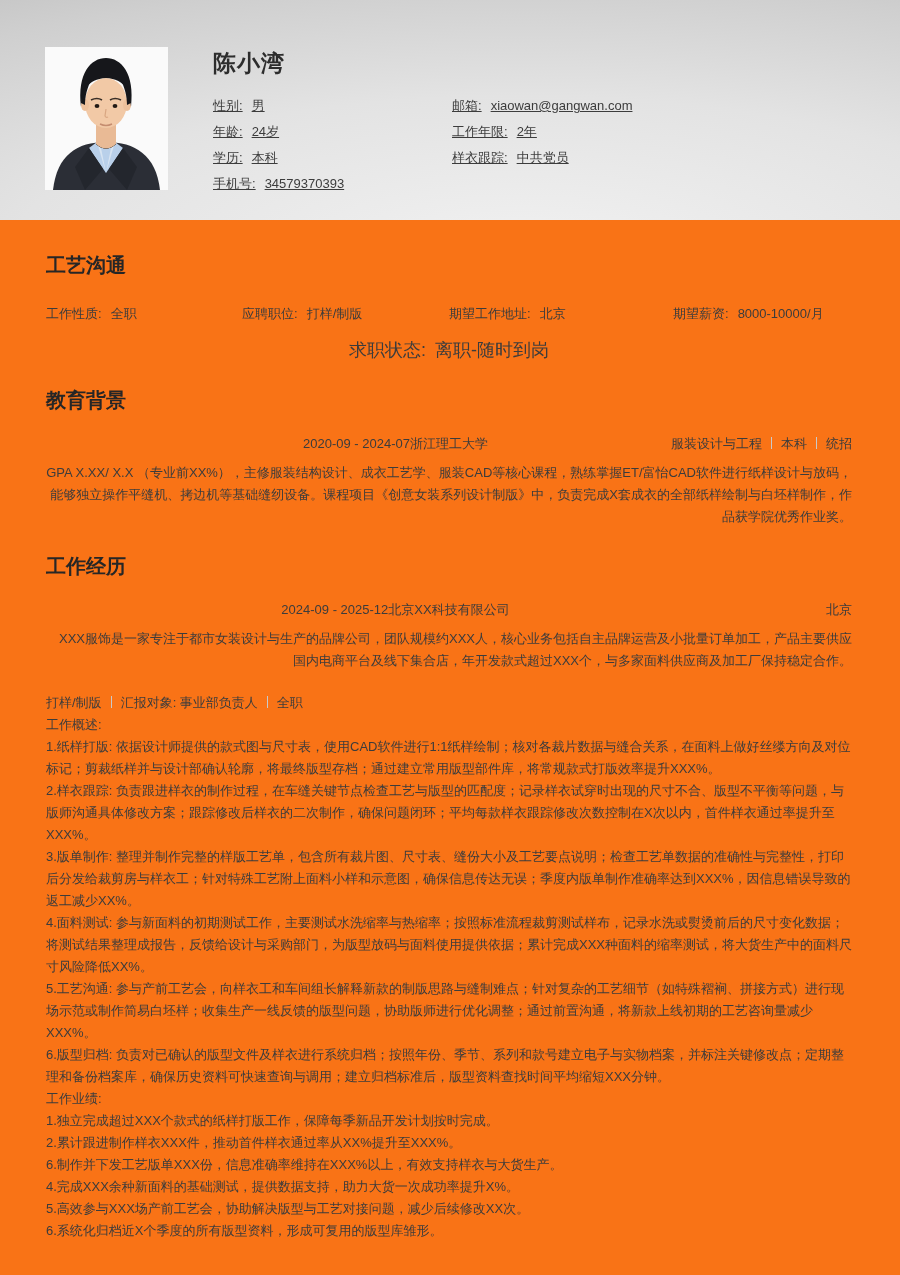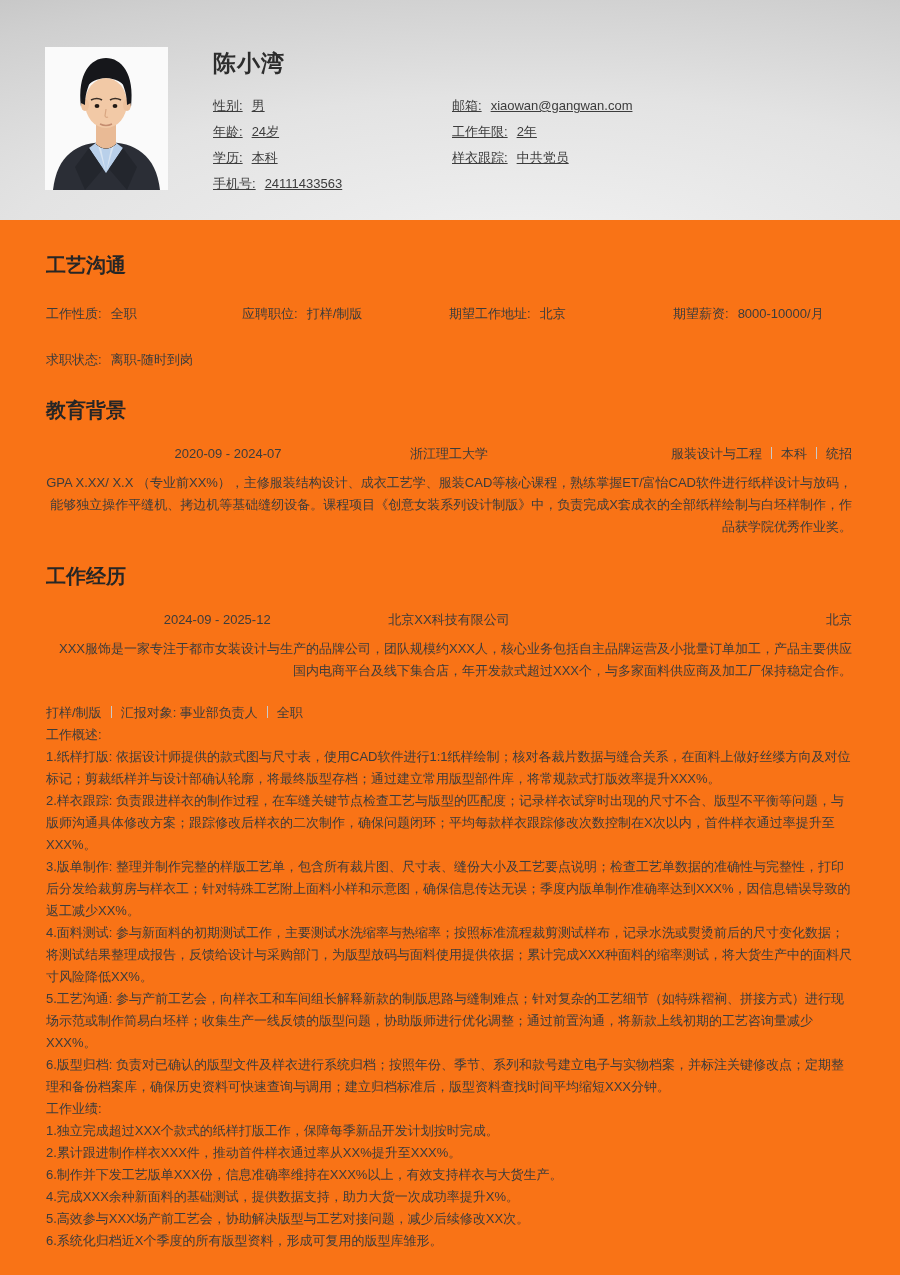--- a/index.html
+++ b/index.html
@@ -33,25 +33,25 @@
   .t-intent{margin-top:33px;}
   .t-edu{margin-top:29px;}
   .t-work{margin-top:26px;}
 
   .intent-grid{
     margin-top:28px;display:grid;
     grid-template-columns:196px 207px 224px 1fr;
     font-size:13px;line-height:18px;
   }
   .pair .lbl{margin-right:9px;}
-  .intent-status{margin-top:28px;font-size:13px;line-height:18px;}
+  .intent-status{margin-top:18px;font-size:18px;line-height:18px;text-align:center;}
 
   .row3{display:grid;grid-template-columns:1fr auto 1fr;align-items:baseline;
         font-size:13px;line-height:18px;margin-top:23px;}
-  .row3 .left{text-align:center;}
+  .row3 .left{text-align:right;}
   .row3 .center{text-align:left;}
   .row3 .right{text-align:right;white-space:nowrap;}
 
   .divider{display:inline-block;width:1px;height:12px;background:#c9c9c9;
            margin:0 9px;vertical-align:-1px;}
 
   .para{font-size:13px;line-height:22px;color:#3c3c3c;margin-top:9px;text-align:right;}
   .pos-line{font-size:13px;line-height:22px;margin-top:20px;}
   .block{font-size:13px;line-height:22px;}
   .block div{margin:0;}
@@ -105,21 +105,21 @@
           <div class="info-row">
             <span class="lbl">性别:</span><span class="val">男</span>
           </div>
           <div class="info-row">
             <span class="lbl">年龄:</span><span class="val">24岁</span>
           </div>
           <div class="info-row">
             <span class="lbl">学历:</span><span class="val">本科</span>
           </div>
           <div class="info-row">
-            <span class="lbl">手机号:</span><span class="val">24111433563</span>
+            <span class="lbl">手机号:</span><span class="val">34579370393</span>
           </div>
         </div>
         <div class="info-col">
           <div class="info-row">
             <span class="lbl">邮箱:</span><span class="val">xiaowan@gangwan.com</span>
           </div>
           <div class="info-row">
             <span class="lbl">工作年限:</span><span class="val">2年</span>
           </div>
           <div class="info-row">

